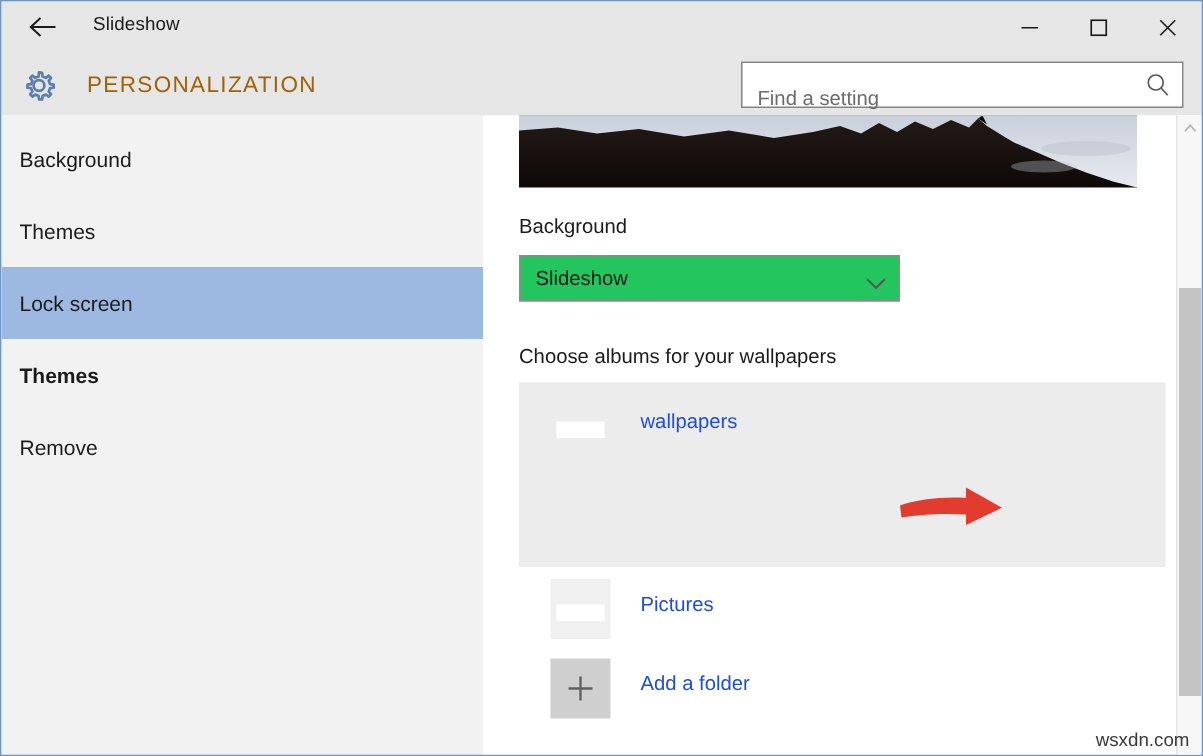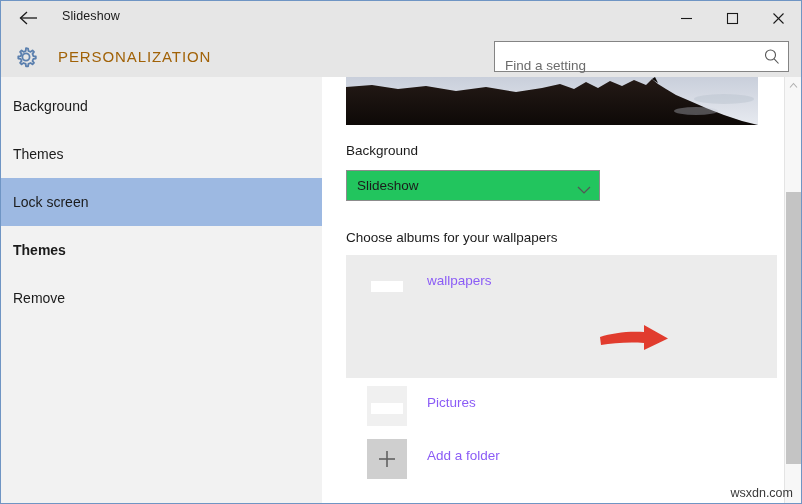--- a/index.html
+++ b/index.html
@@ -224,21 +224,21 @@
     background: #cfcfcf;
     display: flex;
     align-items: center;
     justify-content: center;
   }
   .tile.plus svg { display: block; }
   .album-name {
     position: absolute;
     left: 81px;
     font-size: 13.5px;
-    color: #8b5cf6;
+    color: #1d4ed8;
   }
   .remove-btn {
     position: absolute;
     left: 354px; top: 255px;
     width: 93px; height: 32px;
     background: #cccccc;
     border: 0;
     font-family: "Liberation Sans", sans-serif;
     font-size: 13.5px;
     color: #1b1b1b;

